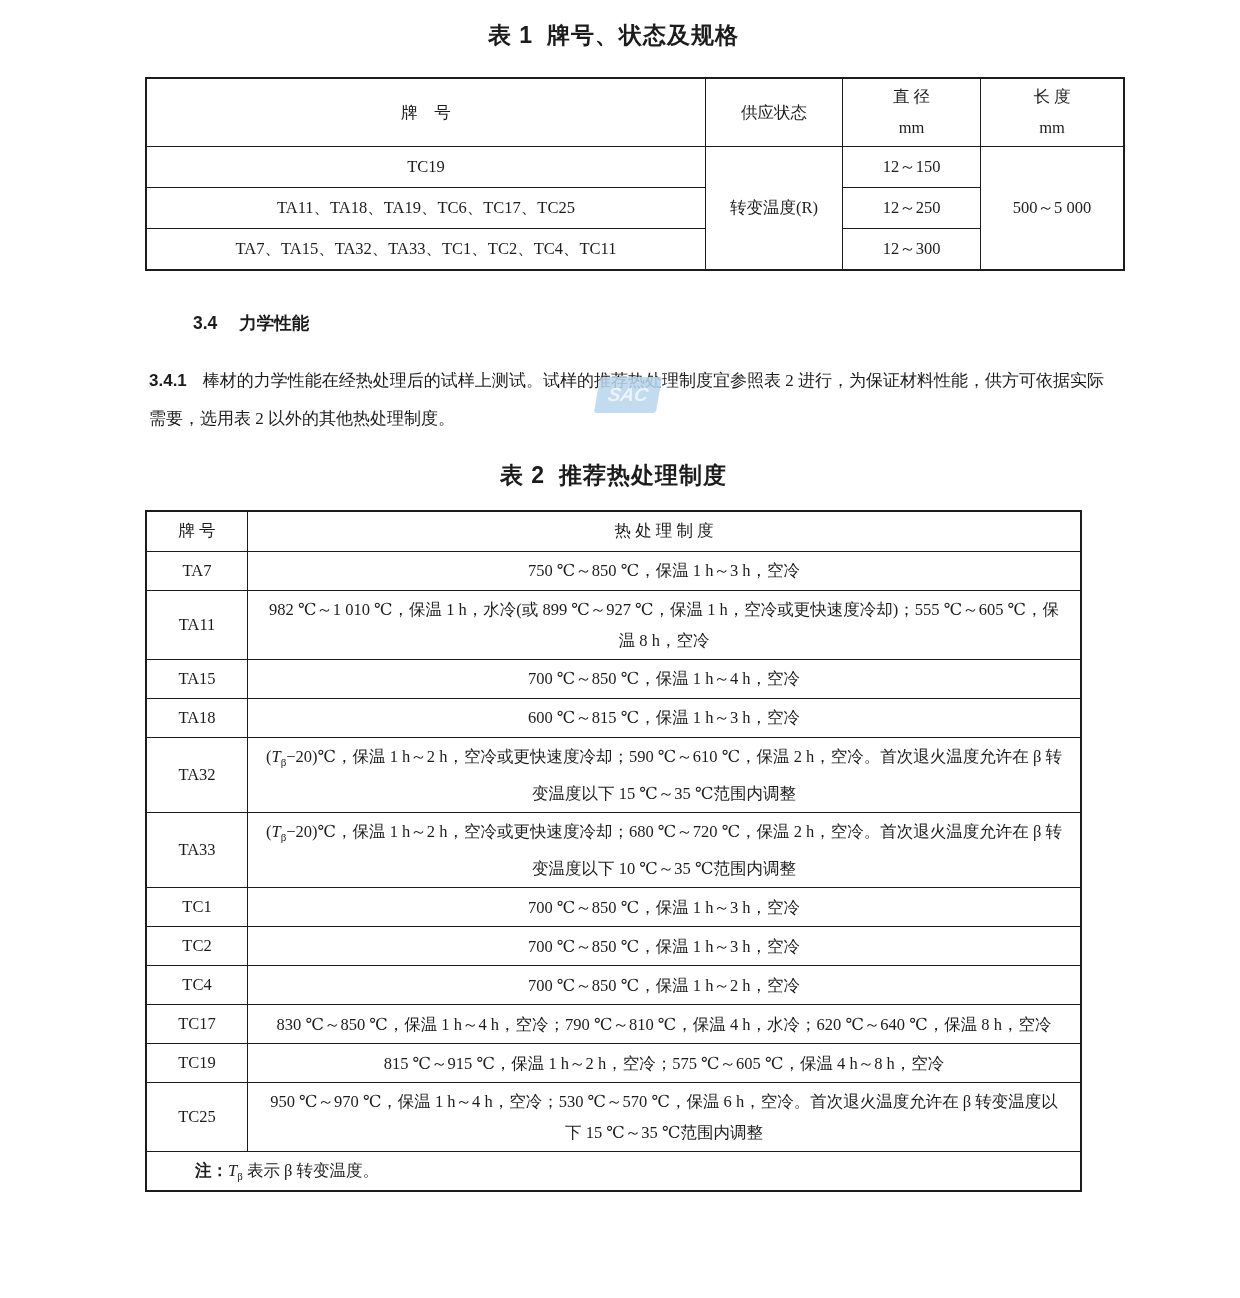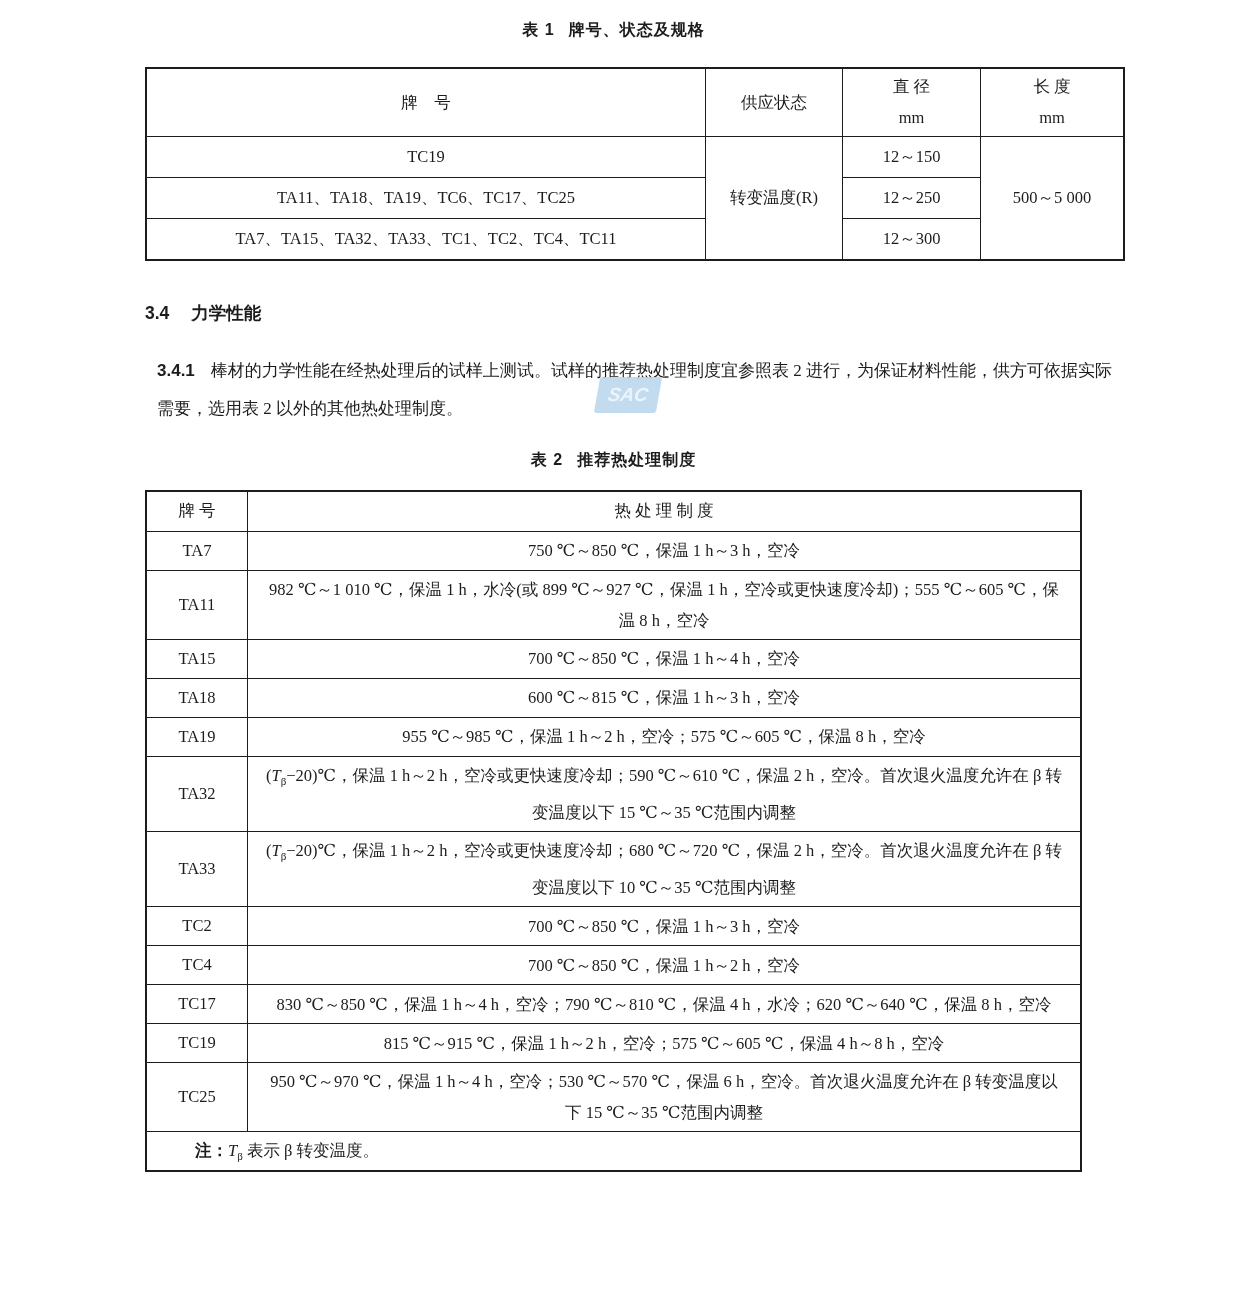--- a/index.html
+++ b/index.html
@@ -11,21 +11,21 @@
     color:#1c1c1c;
     font-family:"Liberation Serif","DejaVu Serif",serif;
     overflow:hidden;
   }
   .content{margin-left:145px;width:937px;padding-top:20px;}
 
   .tbl-title{
     text-align:center;
     font-family:"Liberation Sans","DejaVu Sans",sans-serif;
     font-weight:bold;
-    font-size:16px;
+    font-size:23px;
     letter-spacing:1px;
     margin:0;
   }
   .tbl-title .gap{display:inline-block;width:14px;}
 
   table{
     border-collapse:collapse;
     table-layout:fixed;
     width:937px;
     border:2.5px solid #1c1c1c;
@@ -47,23 +47,23 @@
   .t1 .hdr td{height:62px;line-height:1.9;}
   .t1 .row td{height:36px;}
 
   
   .sec-head{
     margin:40px 0 0 0;
     font-family:"Liberation Sans","DejaVu Sans",sans-serif;
     font-weight:bold;
     font-size:17.5px;
   }
-  .sec-head .num{margin-right:22px;}
+  .sec-head .num{margin-right:22px;margin-left:48px;}
   .para{
-    margin:27px 0 0 12px;
+    margin:27px 0 0 4px;
     font-size:17px;
     line-height:38px;
     width:955px;
     text-align:justify;
   }
   .clause-num{
     font-family:"Liberation Sans","DejaVu Sans",sans-serif;
     font-weight:600;
     margin-right:16px;
   }
@@ -164,31 +164,31 @@
           <td class="desc"><span>982 ℃～1 010 ℃，保温 1 h，水冷(或 899 ℃～927 ℃，保温 1 h，空冷或更快速度冷却)；555 ℃～605 ℃，保温 8 h，空冷</span></td>
         </tr>
         <tr class="r1">
           <td>TA15</td>
           <td class="desc"><span>700 ℃～850 ℃，保温 1 h～4 h，空冷</span></td>
         </tr>
         <tr class="r1">
           <td>TA18</td>
           <td class="desc"><span>600 ℃～815 ℃，保温 1 h～3 h，空冷</span></td>
         </tr>
-        <tr class="r1">
-          <td>TA19</td>
-          <td class="desc"><span>955 ℃～985 ℃，保温 1 h～2 h，空冷；575 ℃～605 ℃，保温 8 h，空冷</span></td>
-        </tr>
         <tr class="r2">
           <td>TA32</td>
           <td class="desc"><span>(</span><span class="tvar">T</span><sub>β</sub><span>−20)℃，保温 1 h～2 h，空冷或更快速度冷却；590 ℃～610 ℃，保温 2 h，空冷。首次退火温度允许在 β 转变温度以下 15 ℃～35 ℃范围内调整</span></td>
         </tr>
         <tr class="r2">
           <td>TA33</td>
           <td class="desc"><span>(</span><span class="tvar">T</span><sub>β</sub><span>−20)℃，保温 1 h～2 h，空冷或更快速度冷却；680 ℃～720 ℃，保温 2 h，空冷。首次退火温度允许在 β 转变温度以下 10 ℃～35 ℃范围内调整</span></td>
+        </tr>
+        <tr class="r1">
+          <td>TC1</td>
+          <td class="desc"><span>700 ℃～850 ℃，保温 1 h～3 h，空冷</span></td>
         </tr>
         <tr class="r1">
           <td>TC2</td>
           <td class="desc"><span>700 ℃～850 ℃，保温 1 h～3 h，空冷</span></td>
         </tr>
         <tr class="r1">
           <td>TC4</td>
           <td class="desc"><span>700 ℃～850 ℃，保温 1 h～2 h，空冷</span></td>
         </tr>
         <tr class="r1">

